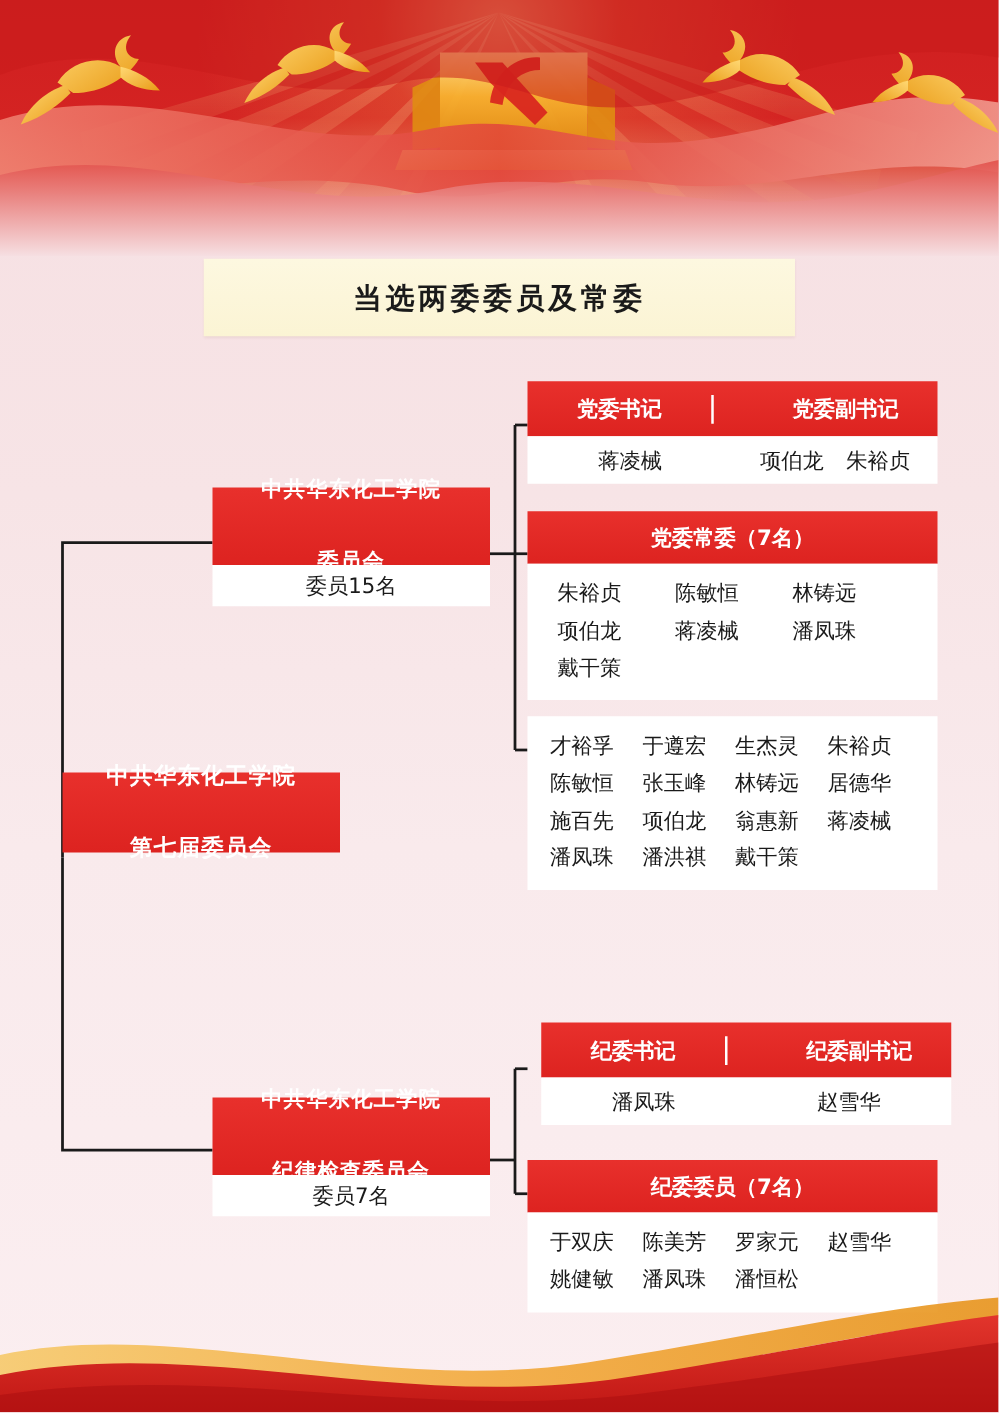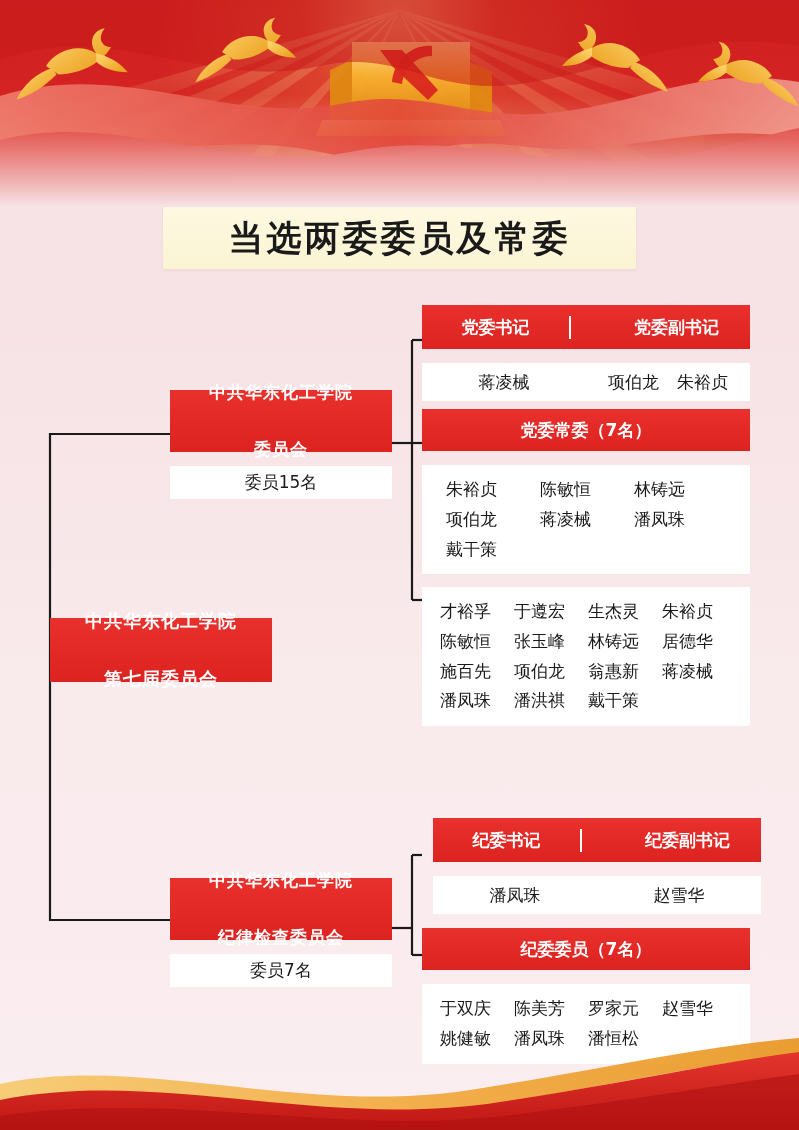--- a/index.html
+++ b/index.html
@@ -56,21 +56,21 @@
     width: 473px;
     height: 62px;
     background: linear-gradient(180deg, #fdf8e0 0%, #fbf4d4 100%);
     display: flex;
     align-items: center;
     justify-content: center;
     box-shadow: 0 1px 2px rgba(120,60,40,0.08);
   }
   .title-plate h1 {
     margin: 0;
-    font-size: 35px;
+    font-size: 23px;
     font-weight: bold;
     letter-spacing: 3px;
     color: #1a1a1a;
   }
 
   
   .chart {
     position: absolute;
     left: 0; top: 0;
     width: 799px;
@@ -105,21 +105,20 @@
   .hdr.split > div.left {
     border-right: 2px solid #ffffff;
   }
   .body {
     background: #ffffff;
     color: #1a1a1a;
     box-sizing: border-box;
     display: flex;
     align-items: center;
     justify-content: center;
-    margin-top: 14px;
   }
   .names {
     display: flex;
     flex-wrap: wrap;
     box-sizing: border-box;
   }
   .names span {
     display: inline-block;
     text-align: left;
     white-space: nowrap;

